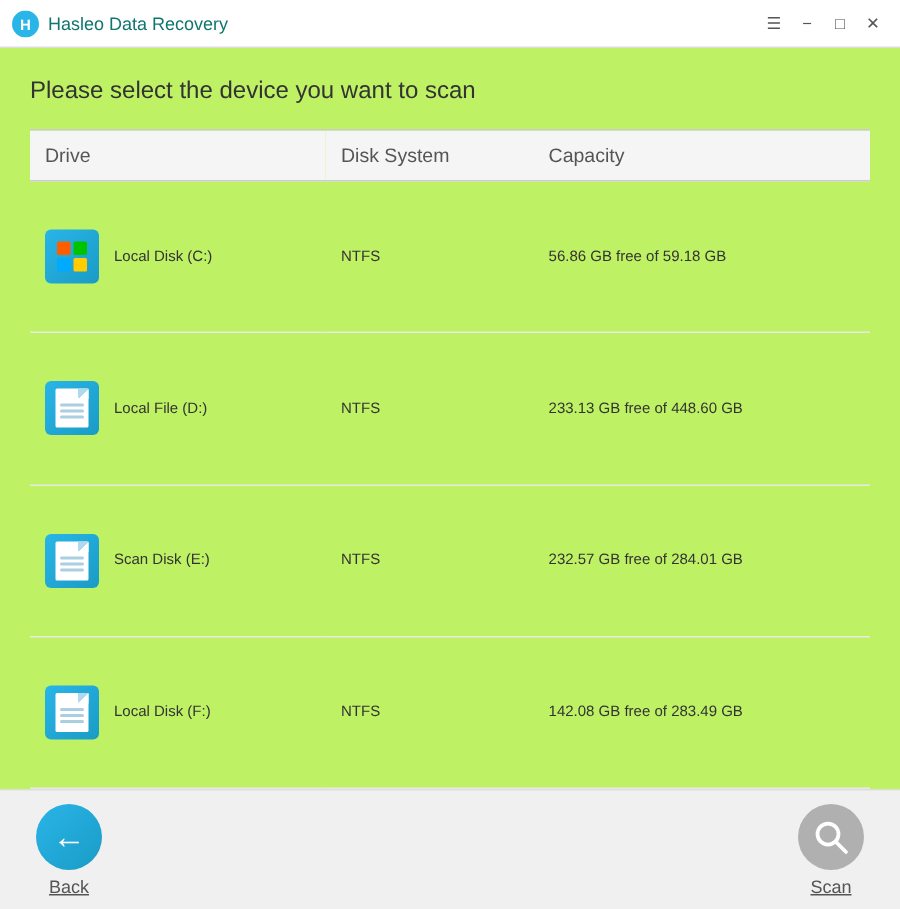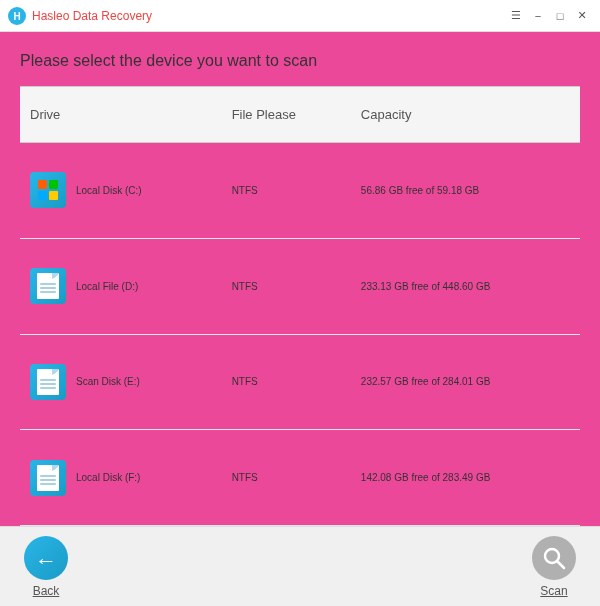--- a/index.html
+++ b/index.html
@@ -22,21 +22,21 @@
       user-select: none;
     }
     .title-bar-icon {
       width: 18px;
       height: 18px;
       margin-right: 6px;
       flex-shrink: 0;
     }
     .title-bar-title {
       font-size: 12px;
-      color: #ef4444;
+      color: #0f766e;
       flex: 1;
     }
     .title-bar-controls {
       display: flex;
       align-items: center;
       gap: 2px;
     }
     .title-bar-controls .ctrl-btn {
       width: 20px;
       height: 20px;
@@ -44,21 +44,21 @@
       align-items: center;
       justify-content: center;
       font-size: 11px;
       color: #555;
       cursor: pointer;
       border-radius: 2px;
     }
 
     
     .main-window {
-      background: #ec4899;
+      background: #bef264;
       height: calc(606px - 32px);
       display: flex;
       flex-direction: column;
       padding: 20px 20px 0 20px;
     }
 
     .page-title {
       font-size: 16px;
       color: #333;
       margin-bottom: 16px;
@@ -71,21 +71,21 @@
       border-collapse: collapse;
       flex: 1;
     }
 
     .disk-table thead tr {
       border-top: 1px solid #ccc;
       border-bottom: 1px solid #ccc;
     }
 
     .disk-table thead th {
-      padding: 20px 10px;
+      padding: 9px 10px;
       text-align: left;
       font-size: 13px;
       color: #555;
       font-weight: normal;
       background: #f5f5f5;
     }
 
     .disk-table tbody tr {
       border-bottom: 1px solid #e8e8e8;
       cursor: pointer;
@@ -247,21 +247,21 @@
 </div>
 
 <div class="main-window">
 
   <h2 class="page-title">Please select the device you want to scan</h2>
 
   <table class="disk-table">
     <thead>
       <tr>
         <th>Drive</th>
-        <th>File Please</th>
+        <th>Disk System</th>
         <th>Capacity</th>
       </tr>
     </thead>
     <tbody id="table-body">
 
     <tr>
           <td>
             <div class="drive-cell">
               <div class="drive-icon system">
                 <div class="win-logo">

